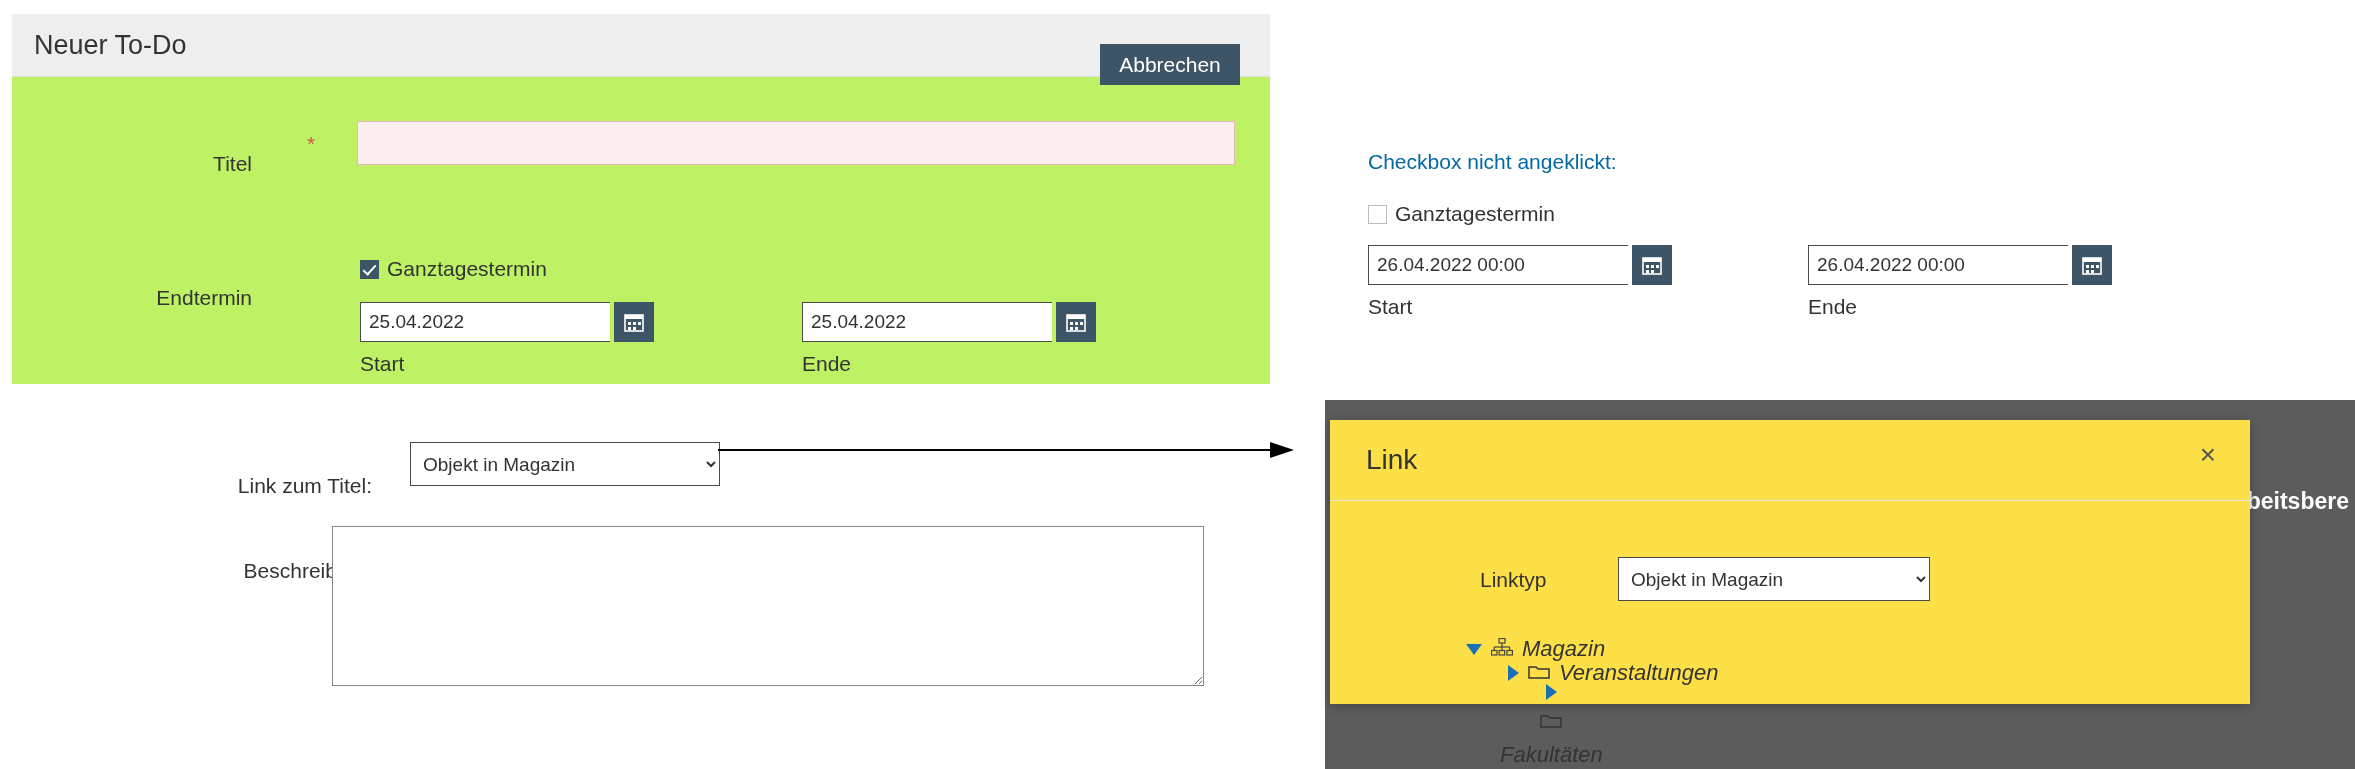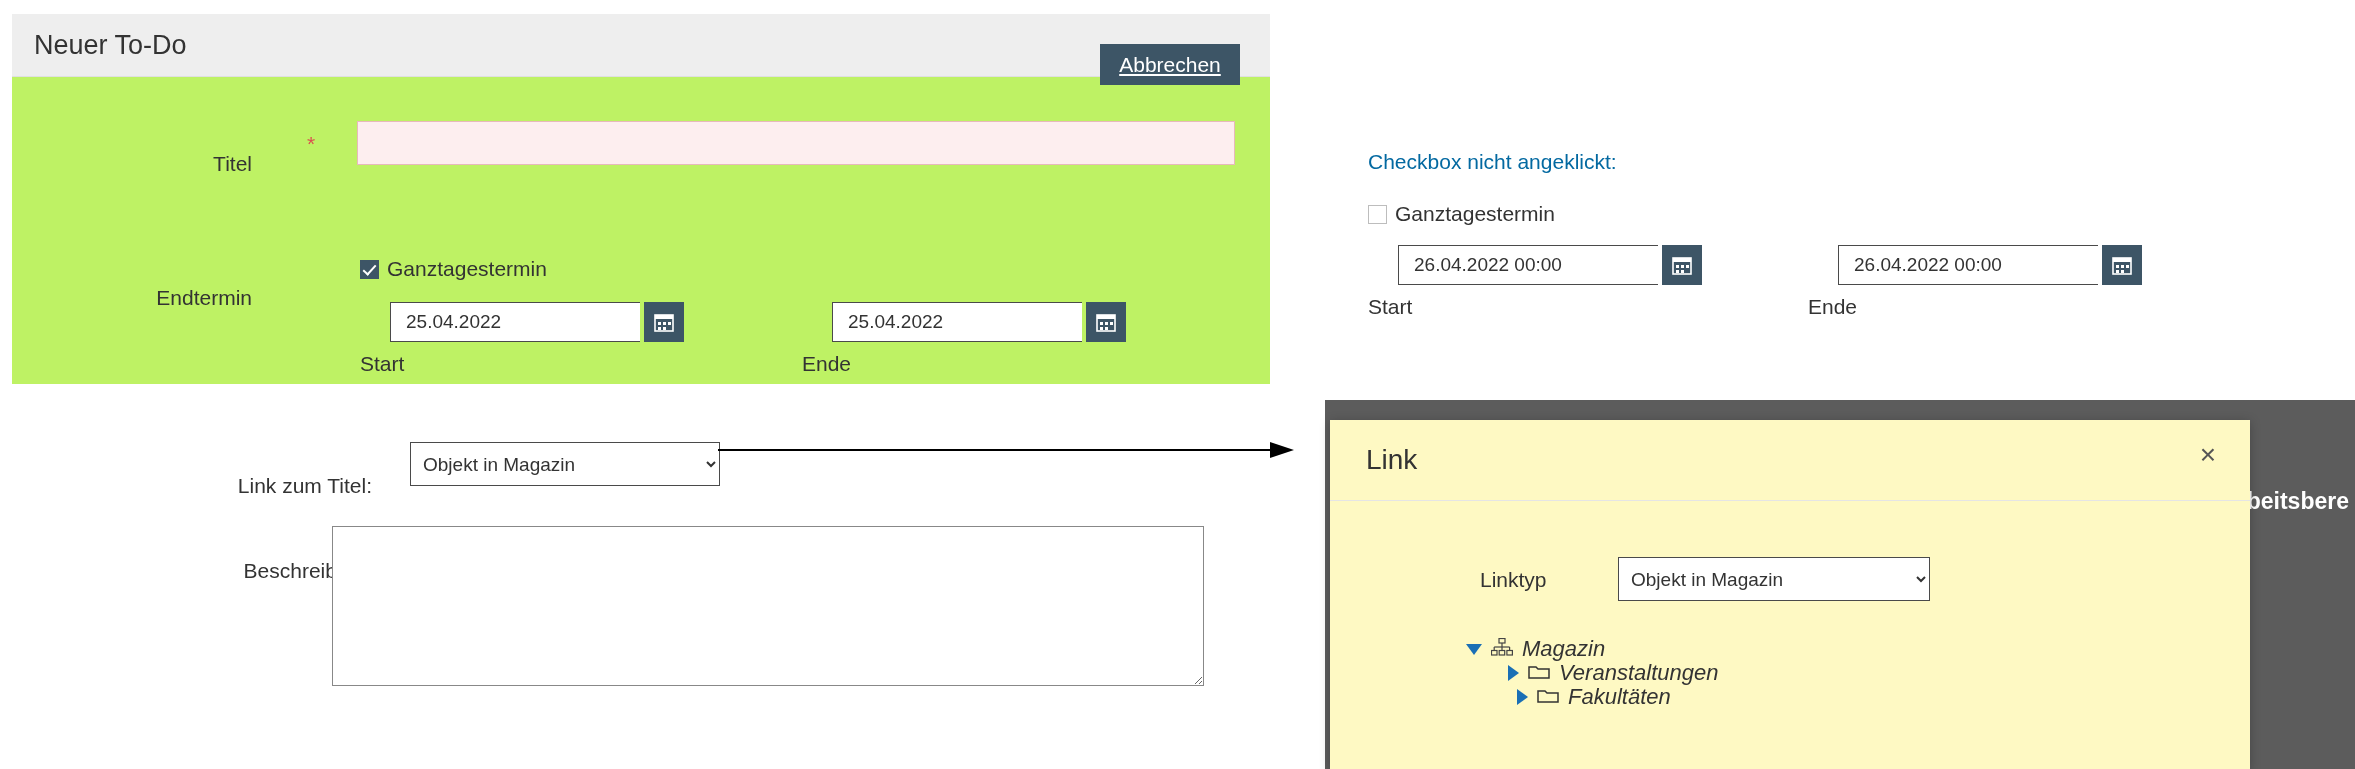--- a/index.html
+++ b/index.html
@@ -50,21 +50,21 @@
     border: none;
     font-size: 21px;
     font-family: "Liberation Sans", sans-serif;
     padding: 0 16px;
     cursor: pointer;
     line-height: 41px;
     text-align: center;
     box-sizing: border-box;
   }
   #btn-create { left: 880px; width: 200px; }
-  #btn-cancel { left: 1088px; width: 140px; text-decoration: underline; }
+  #btn-cancel { left: 1088px; width: 140px; }
 
   
   .row-label {
     position: absolute;
     font-size: 21px;
     color: #333333;
     text-align: right;
     margin-top: 20px;
   }
 
@@ -138,25 +138,24 @@
 
   
   .date-group { position: absolute; }
   .date-input {
     height: 40px;
     border: 1px solid #4a4a4a;
     border-right: none;
     box-sizing: border-box;
     font-size: 19px;
     font-family: "Liberation Sans", sans-serif;
-    padding: 0 15px;
+    padding: 0 8px;
     background: #ffffff;
     color: #333333;
     vertical-align: top;
-    margin-left: 30px;
   }
   .cal-btn {
     width: 40px;
     height: 40px;
     background: #3d5566;
     border: 1px solid #3d5566;
     box-sizing: border-box;
     display: inline-flex;
     align-items: center;
     justify-content: center;
@@ -271,22 +270,22 @@
     color: #ffffff;
     font-weight: bold;
     white-space: nowrap;
   }
 
   #modal-link {
     position: absolute;
     left: 1330px;
     top: 420px;
     width: 920px;
-    height: 349px;
-    background: #fef9c3;
+    height: 284px;
+    background: #fde047;
     box-shadow: 0 2px 10px rgba(0,0,0,0.25);
   }
   #modal-header {
     position: absolute;
     left: 0; top: 0;
     width: 920px;
     height: 80px;
     border-bottom: 1px solid #e5e5e5;
   }
   #modal-title {
@@ -333,21 +332,21 @@
     position: absolute;
     display: flex;
     align-items: center;
     gap: 9px;
     font-size: 22px;
     color: #333333;
     font-style: italic;
   }
   #tree-root { left: 136px; top: 216px; }
   #tree-child-1 { left: 178px; top: 240px; text-align: right; }
-  #tree-child-2 { left: 187px; top: 264px; }
+  #tree-child-2 { left: 170px; top: 264px; flex-direction: column; }
   .tri-down {
     width: 0; height: 0;
     border-left: 8px solid transparent;
     border-right: 8px solid transparent;
     border-top: 11px solid #1a6fb5;
     cursor: pointer;
   }
   .tri-right {
     width: 0; height: 0;
     border-top: 8px solid transparent;

